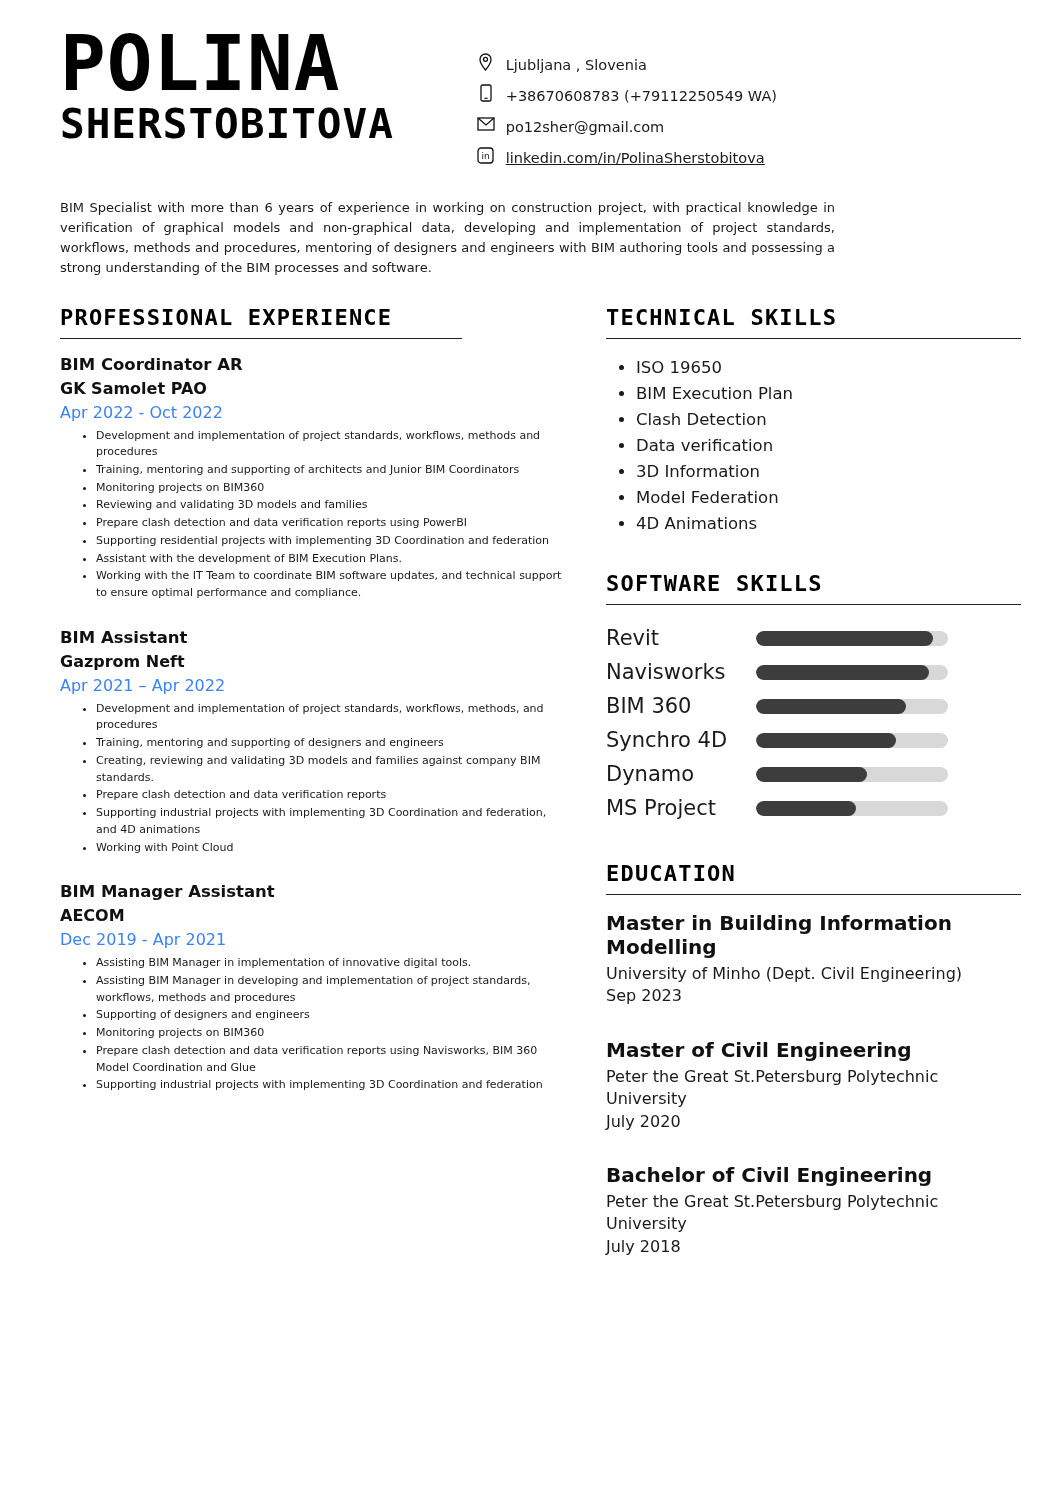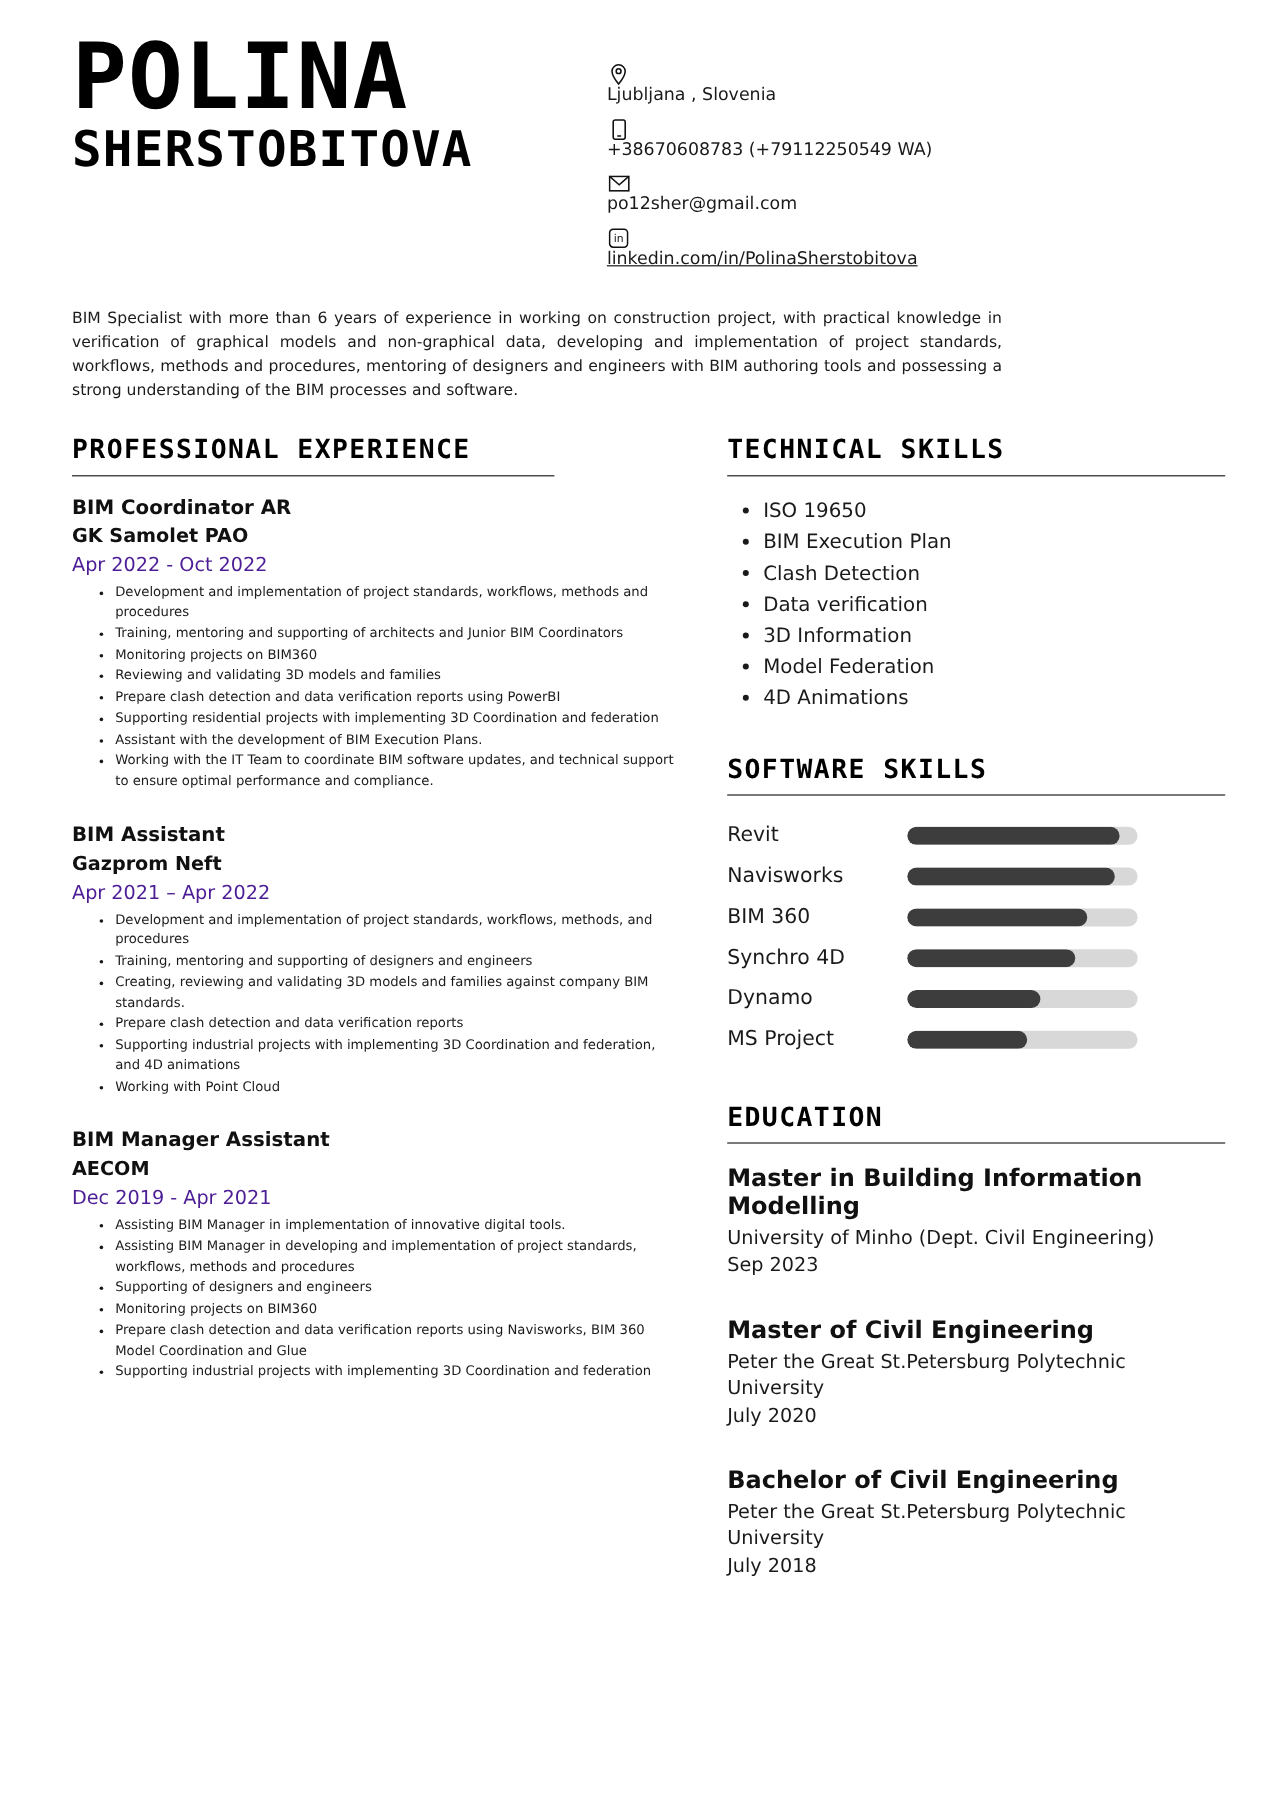--- a/index.html
+++ b/index.html
@@ -45,24 +45,23 @@
 
   .contact {
     margin-top: 26px;
     margin-right: 58px;
     font-size: 14.5px;
     line-height: 1.0;
     color: #1a1a1a;
   }
   .contact-row {
     display: flex;
-    align-items: flex-start;
+    align-items: flex-end;
     margin-bottom: 11px;
     white-space: nowrap;
-    flex-direction: column;
   }
   .contact-row .ic {
     width: 20px;
     height: 20px;
     margin-right: 10px;
     display: inline-flex;
     align-items: center;
     justify-content: center;
     flex: 0 0 20px;
   }
@@ -115,21 +114,21 @@
     margin-bottom: 5px;
   }
   .job-company {
     font-size: 16px;
     font-weight: bold;
     color: #111;
     margin-bottom: 5px;
   }
   .job-dates {
     font-size: 16px;
-    color: #4c1d95;
+    color: #3b82f6;
     margin-bottom: 6px;
   }
   ul.bullets {
     margin: 0;
     padding-left: 36px;
     list-style: disc;
   }
   ul.bullets li {
     font-size: 11px;
     line-height: 1.52;
@@ -151,21 +150,21 @@
 
   .skills-wrap { margin-bottom: 36px; }
   .skill-row {
     display: flex;
     align-items: center;
     height: 34px;
   }
   .skill-name {
     width: 150px;
     flex: 0 0 150px;
-    font-size: 17px;
+    font-size: 21px;
     color: #1a1a1a;
   }
   .skill-bar {
     position: relative;
     width: 192px;
     height: 15px;
     background: #d8d8d8;
     border-radius: 8px;
     overflow: hidden;
   }

